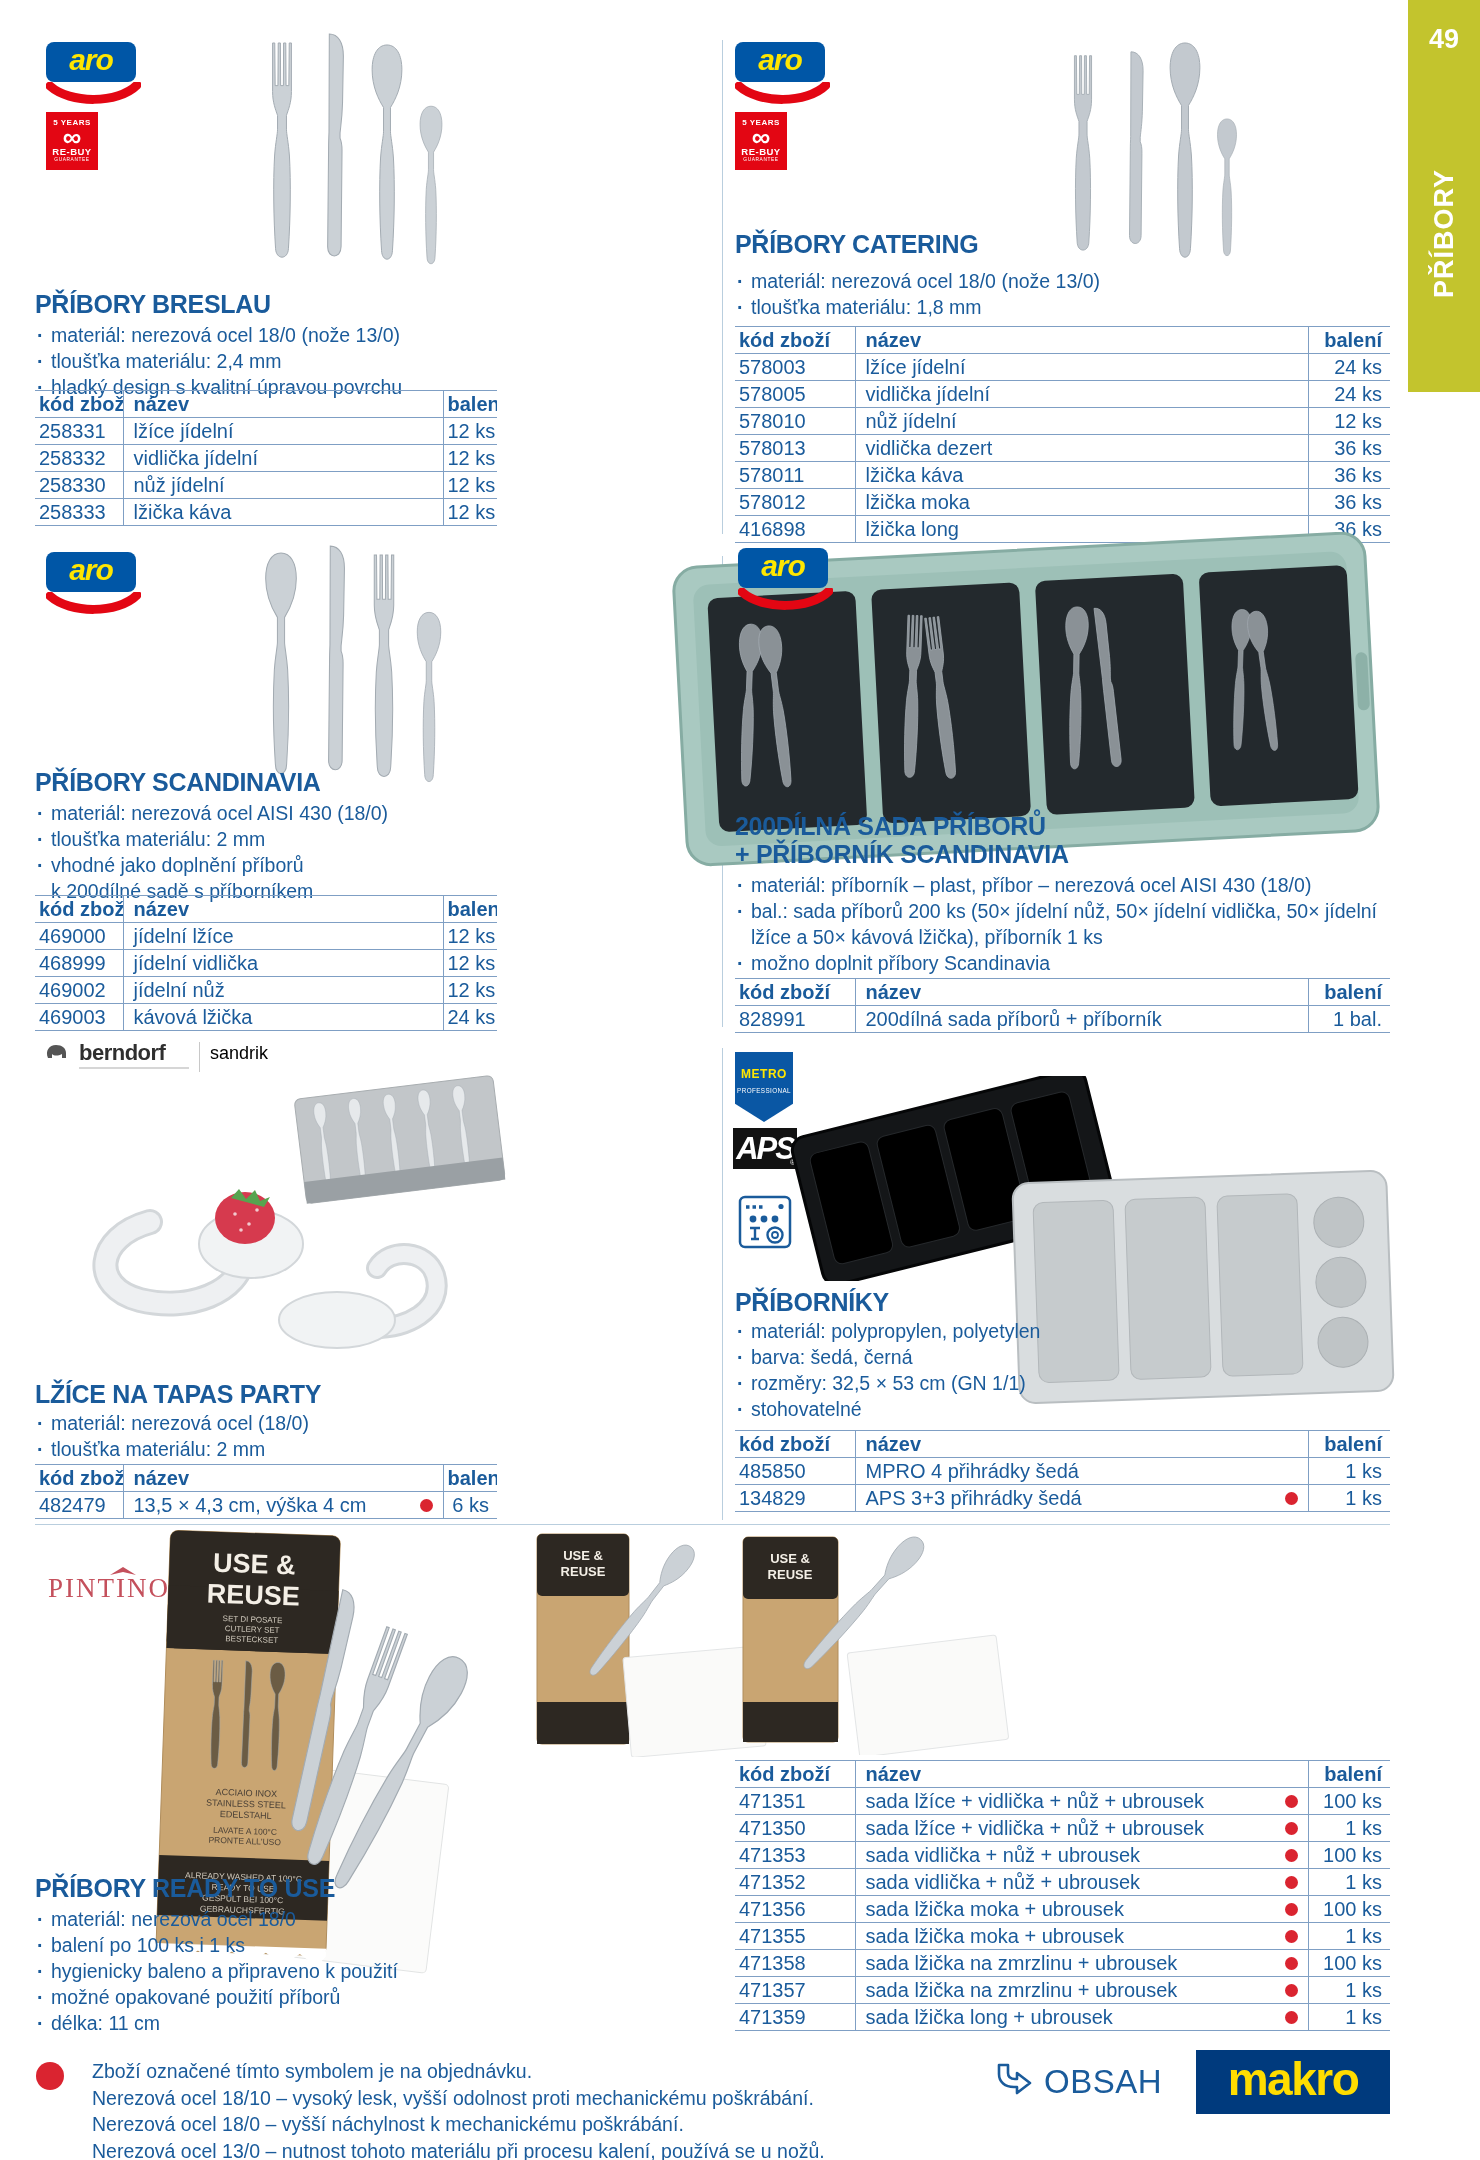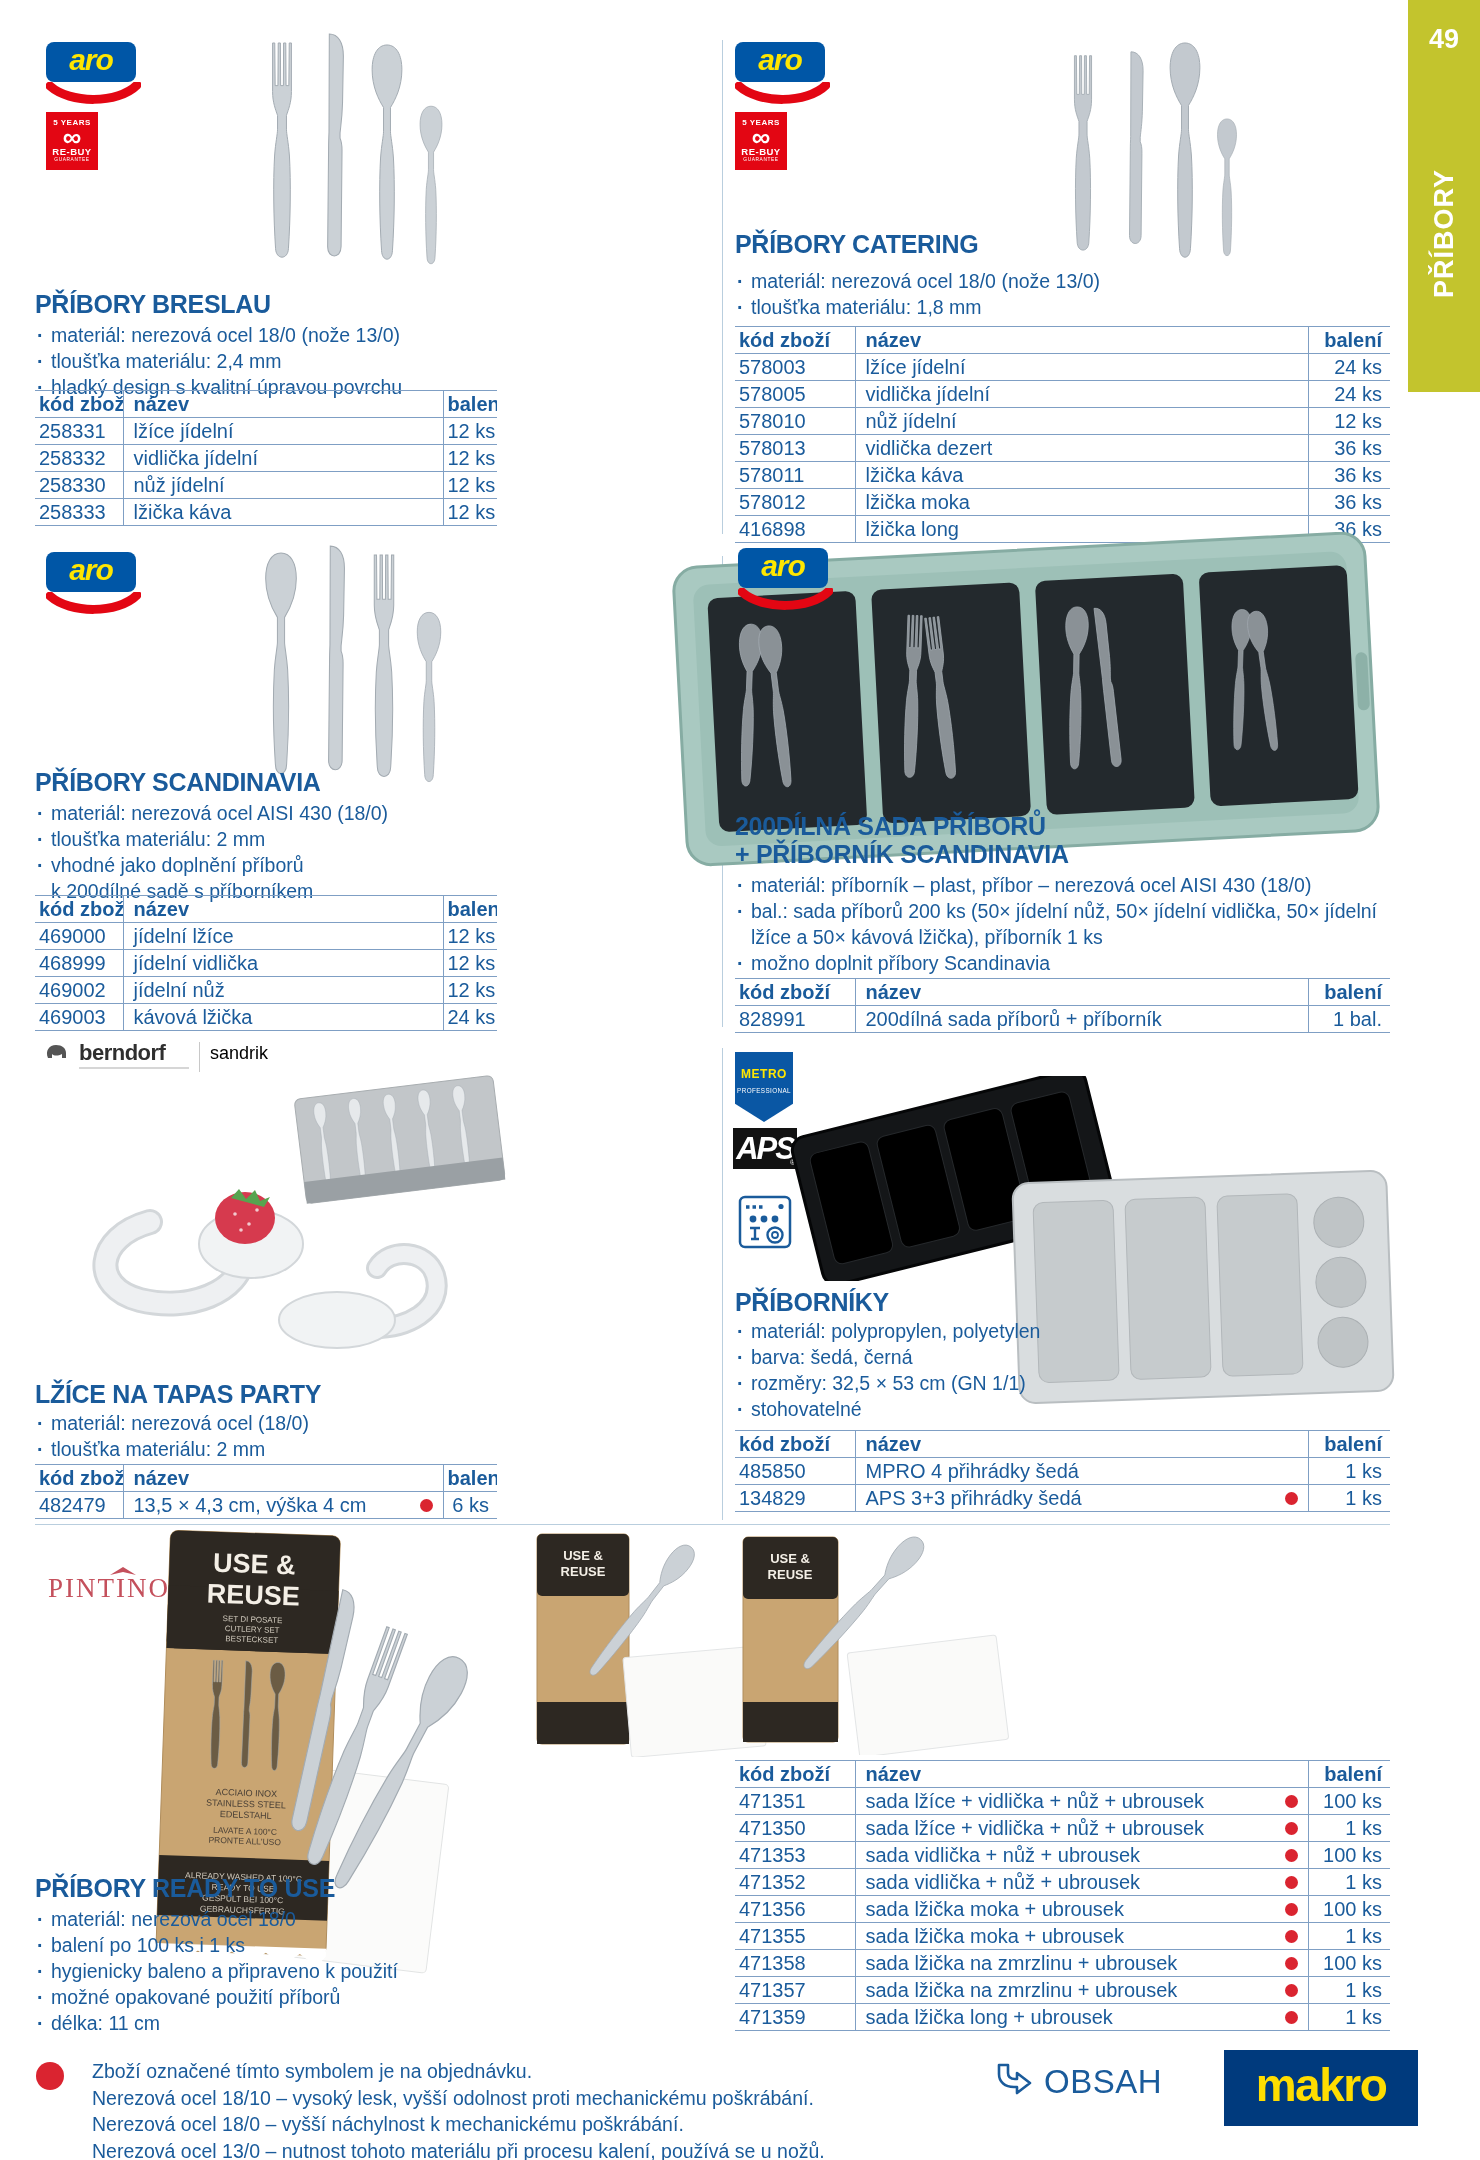--- a/index.html
+++ b/index.html
@@ -50,22 +50,22 @@
   .aps-logo{width:64px;height:41px;background:#121212;color:#fff;display:flex;align-items:center;
             justify-content:center;font-weight:700;font-style:italic;font-size:31px;
             letter-spacing:-2px;position:relative;}
   .aps-logo i{position:absolute;right:3px;bottom:2px;font-size:8px;font-style:normal;font-weight:400;}
   .berndorf{display:flex;align-items:flex-start;gap:10px;color:#333;}
   .berndorf .bn{font-weight:700;font-size:22px;letter-spacing:-0.5px;line-height:22px;color:#2f2f2f;}
   .berndorf .bsep{width:1px;height:30px;background:#c8c8c8;}
   .berndorf .bs{color:#000000;font-size:18px;line-height:22px;}
   .pintinox{color:var(--pintinox);font-family:"Liberation Serif",serif;font-size:27px;
             letter-spacing:2px;position:relative;}
-  .makro-logo{width:194px;height:76px;background:var(--makroNavy);display:flex;align-items:center;
-              justify-content:center;margin-left:28px;}
+  .makro-logo{width:194px;height:64px;background:var(--makroNavy);display:flex;align-items:center;
+              justify-content:center;}
   .makro-logo span{color:var(--makroYellow);font-weight:700;font-size:46px;letter-spacing:-1.5px;
                    transform:translateY(-3px);}
   .obsah{display:flex;align-items:center;gap:10px;color:var(--blue);}
   .obsah span{font-size:33px;letter-spacing:.5px;}
   .tab{background:var(--tab);}
   .tab-num{color:#fff;font-size:27px;font-weight:700;text-align:center;margin-top:24px;}
   .tab-vert{position:absolute;top:118px;left:0;width:72px;height:230px;display:flex;
             align-items:center;justify-content:center;writing-mode:vertical-rl;
             transform:rotate(180deg);color:#fff;font-size:27px;font-weight:700;letter-spacing:1px;}
   .legend{font-size:19.5px;line-height:26.5px;color:var(--blue);}

